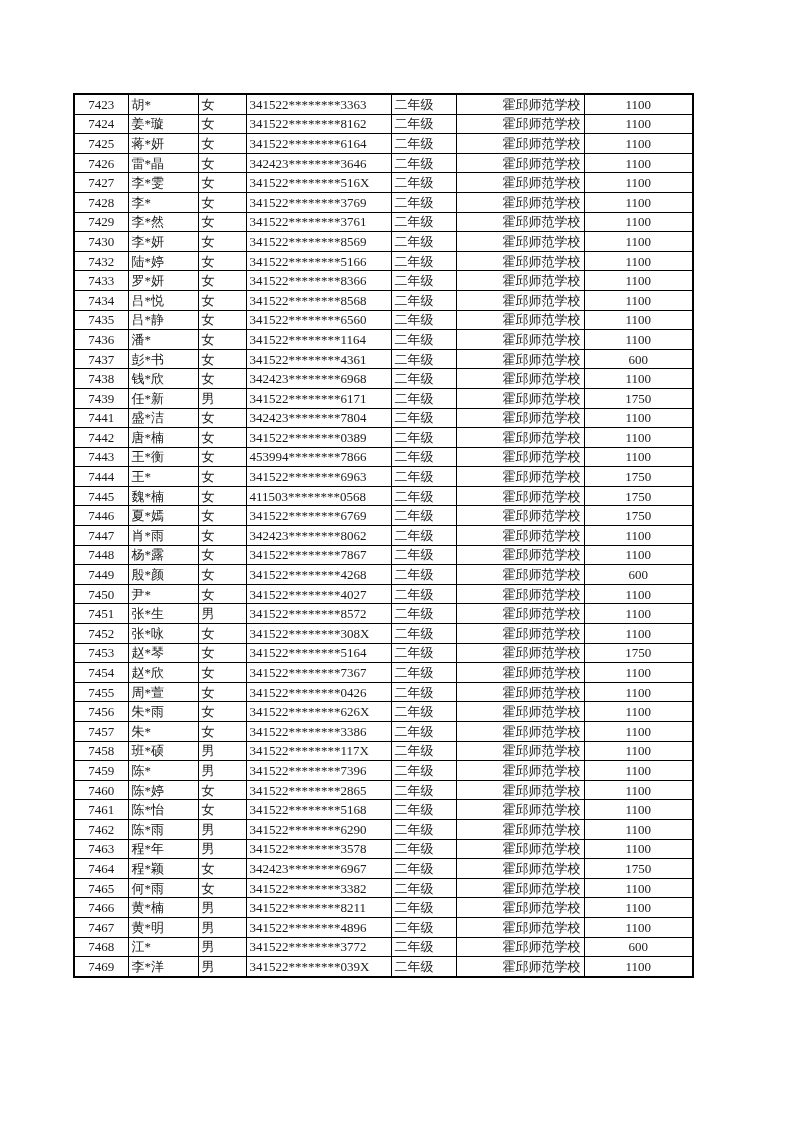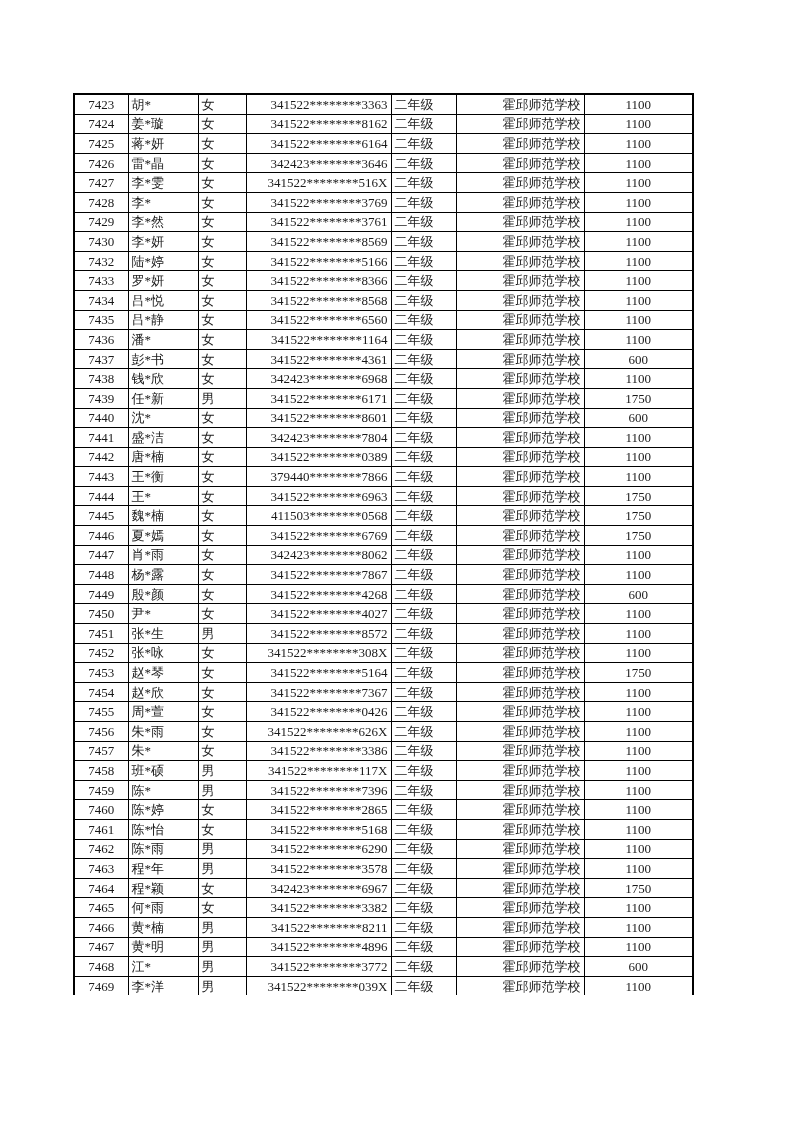--- a/index.html
+++ b/index.html
@@ -32,21 +32,21 @@
     color: #1a1a1a;
     padding: 0 3px;
     white-space: nowrap;
     overflow: hidden;
     vertical-align: middle;
     font-family: "Liberation Serif", "DejaVu Serif", serif;
   }
   td.col-id     { text-align: center; }
   td.col-name   { text-align: left; }
   td.col-gender { text-align: left; }
-  td.col-id_number { text-align: right; letter-spacing: 0px; }
+  td.col-id_number { text-align: left; letter-spacing: 0px; }
   td.col-grade  { text-align: left; }
   td.col-school { text-align: right; }
   td.col-amount { text-align: center; }
 </style>
 </head>
 <body>
 
 <div class="page">
   <table class="student-table">
     <colgroup>
@@ -197,29 +197,20 @@
         <tr>
           <td class="col-id">7439</td>
           <td class="col-name">任*新</td>
           <td class="col-gender">男</td>
           <td class="col-id_number">341522********6171</td>
           <td class="col-grade">二年级</td>
           <td class="col-school">霍邱师范学校</td>
           <td class="col-amount">1750</td>
         </tr>
         <tr>
-          <td class="col-id">7440</td>
-          <td class="col-name">沈*</td>
-          <td class="col-gender">女</td>
-          <td class="col-id_number">341522********8601</td>
-          <td class="col-grade">二年级</td>
-          <td class="col-school">霍邱师范学校</td>
-          <td class="col-amount">600</td>
-        </tr>
-        <tr>
           <td class="col-id">7441</td>
           <td class="col-name">盛*洁</td>
           <td class="col-gender">女</td>
           <td class="col-id_number">342423********7804</td>
           <td class="col-grade">二年级</td>
           <td class="col-school">霍邱师范学校</td>
           <td class="col-amount">1100</td>
         </tr>
         <tr>
           <td class="col-id">7442</td>
@@ -227,21 +218,21 @@
           <td class="col-gender">女</td>
           <td class="col-id_number">341522********0389</td>
           <td class="col-grade">二年级</td>
           <td class="col-school">霍邱师范学校</td>
           <td class="col-amount">1100</td>
         </tr>
         <tr>
           <td class="col-id">7443</td>
           <td class="col-name">王*衡</td>
           <td class="col-gender">女</td>
-          <td class="col-id_number">379440********7866</td>
+          <td class="col-id_number">453994********7866</td>
           <td class="col-grade">二年级</td>
           <td class="col-school">霍邱师范学校</td>
           <td class="col-amount">1100</td>
         </tr>
         <tr>
           <td class="col-id">7444</td>
           <td class="col-name">王*</td>
           <td class="col-gender">女</td>
           <td class="col-id_number">341522********6963</td>
           <td class="col-grade">二年级</td>

